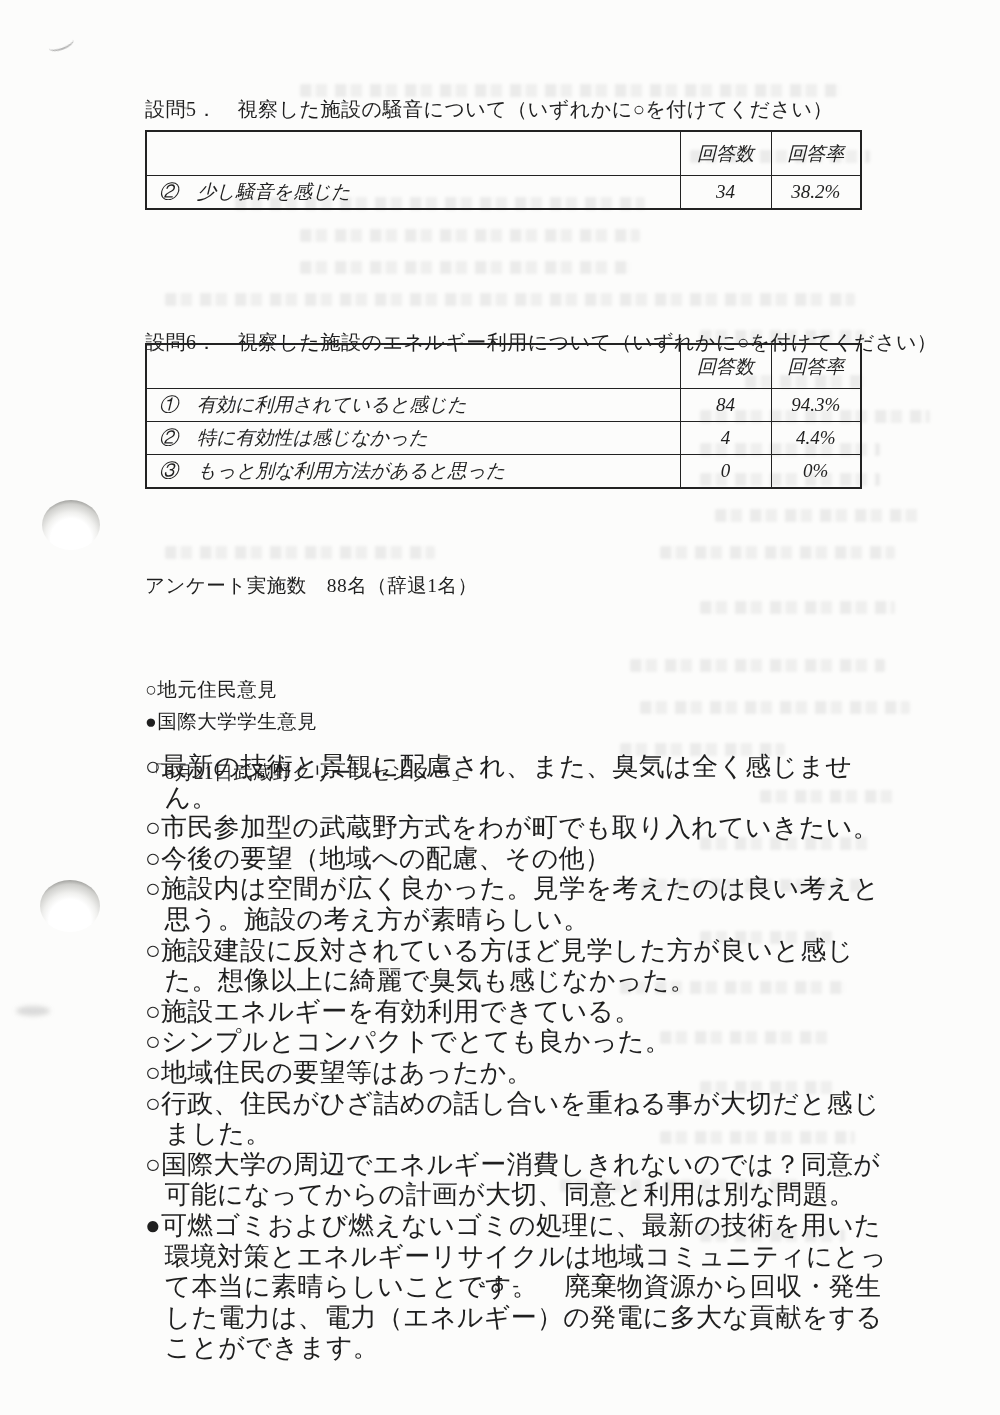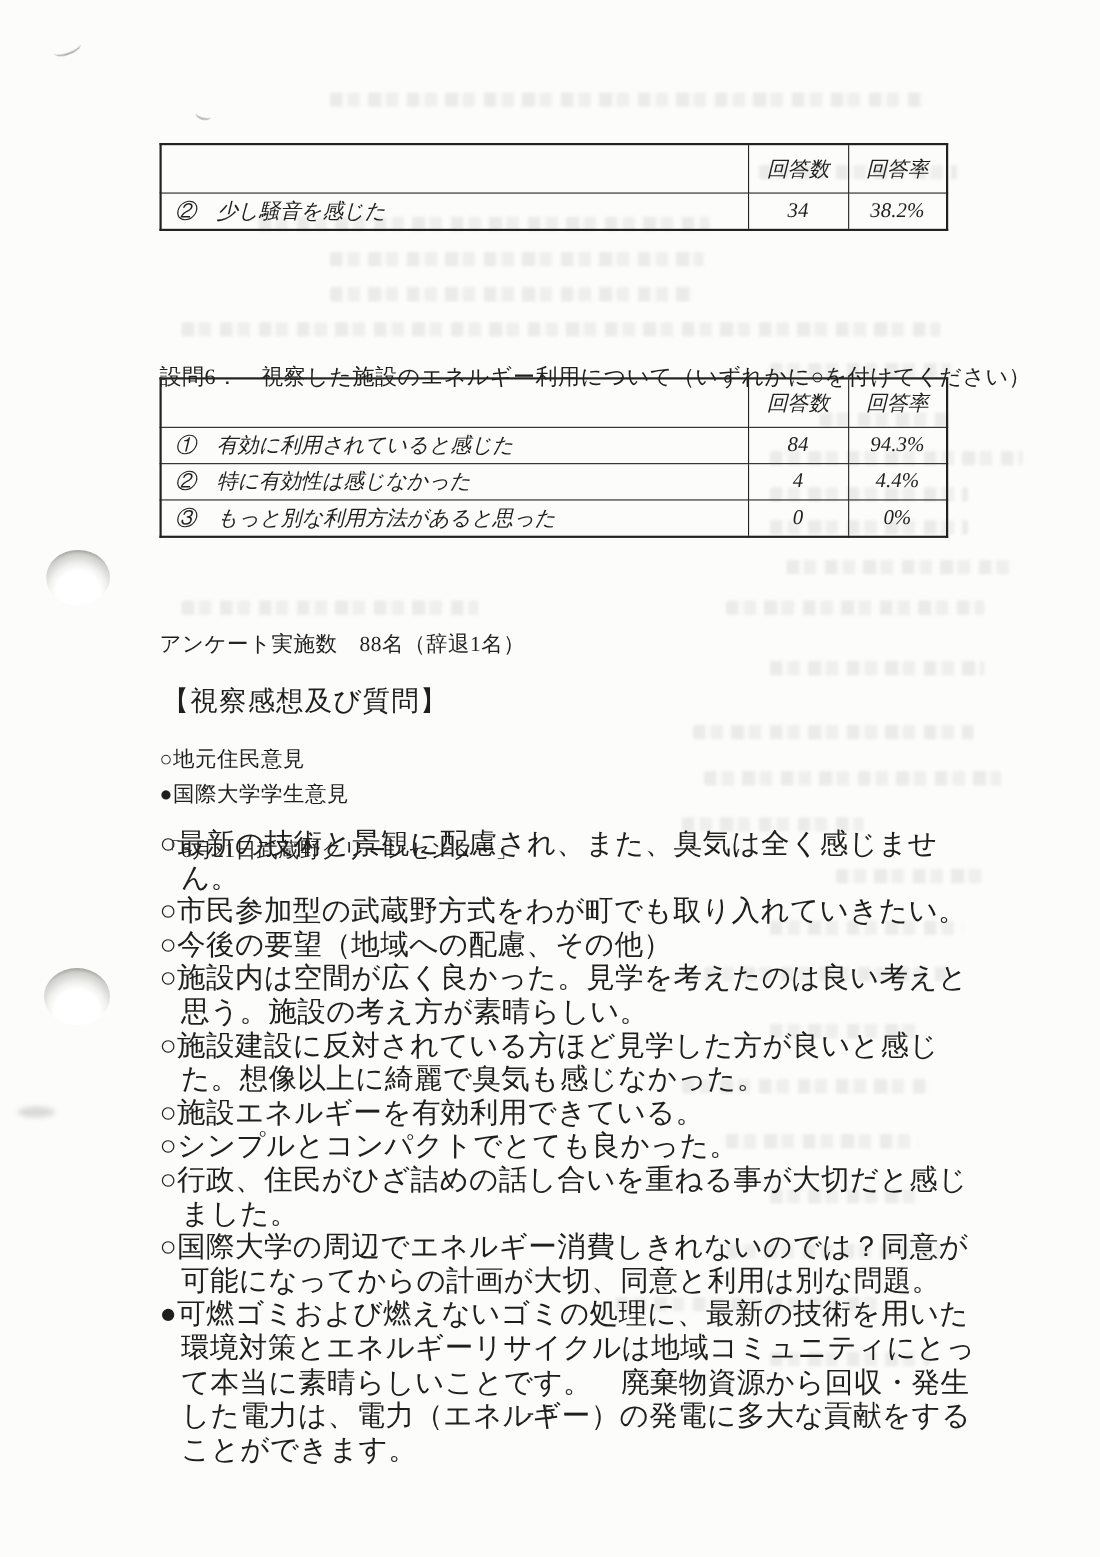--- a/index.html
+++ b/index.html
@@ -115,20 +115,21 @@
   <div class="ghost" style="left:560px;top:1179px;width:245px;"></div>
   <div class="ghost" style="left:700px;top:1229px;width:145px;"></div>
 
   <div class="punch" style="left:42px;top:500px;width:58px;height:50px;"></div>
   <div class="punch" style="left:40px;top:880px;width:60px;height:52px;"></div>
 
   <div class="pen" style="left:48px;top:38px;width:26px;height:10px;transform:rotate(-20deg);"></div>
   <div class="pen" style="left:178px;top:100px;width:14px;height:7px;transform:rotate(15deg);"></div>
   <div class="smudge" style="left:16px;top:1006px;width:34px;height:10px;"></div>
 
+  <div class="qtitle" style="top:96px;">設問5．　視察した施設の騒音について（いずれかに○を付けてください）</div>
 
   <table class="survey" style="top:130px;">
     <colgroup>
         <col class="c-label">
         <col class="c-count">
         <col class="c-rate">
       </colgroup>
     <tbody>
         <tr class="head">
       <td></td>
@@ -170,35 +171,35 @@
     <tr>
       <td>③　もっと別な利用方法があると思った</td>
       <td class="num">0</td>
       <td class="num">0%</td>
     </tr>
   </tbody>
     </table>
 
   <div class="note" style="top:572px;">アンケート実施数　88名（辞退1名）</div>
 
-  <div class="heading" style="top:620px;">【視察感想及び質問】</div>
 
   <div class="legend-item" style="top:676px;">○地元住民意見</div>
   <div class="legend-item" style="top:708px;">●国際大学学生意見</div>
 
   <div class="visit-title" style="top:760px;">「6月21日武蔵野クリーンセンター」</div>
 
   <div class="opinions">
     <p class="opinion">○最新の技術と景観に配慮され、また、臭気は全く感じません。</p>
     <p class="opinion">○市民参加型の武蔵野方式をわが町でも取り入れていきたい。</p>
     <p class="opinion">○今後の要望（地域への配慮、その他）</p>
     <p class="opinion">○施設内は空間が広く良かった。見学を考えたのは良い考えと思う。施設の考え方が素晴らしい。</p>
     <p class="opinion">○施設建設に反対されている方ほど見学した方が良いと感じた。想像以上に綺麗で臭気も感じなかった。</p>
     <p class="opinion">○施設エネルギーを有効利用できている。</p>
     <p class="opinion">○シンプルとコンパクトでとても良かった。</p>
+    <p class="opinion">○地域住民の要望等はあったか。</p>
     <p class="opinion">○行政、住民がひざ詰めの話し合いを重ねる事が大切だと感じました。</p>
     <p class="opinion">○国際大学の周辺でエネルギー消費しきれないのでは？同意が可能になってからの計画が大切、同意と利用は別な問題。</p>
     <p class="opinion">●可燃ゴミおよび燃えないゴミの処理に、最新の技術を用いた環境対策とエネルギーリサイクルは地域コミュニティにとって本当に素晴らしいことです。　廃棄物資源から回収・発生した電力は、電力（エネルギー）の発電に多大な貢献をすることができます。</p>
   </div>
 
   <div class="page-number">- 5 -</div>
 
 </div>
 
 </body></html>

